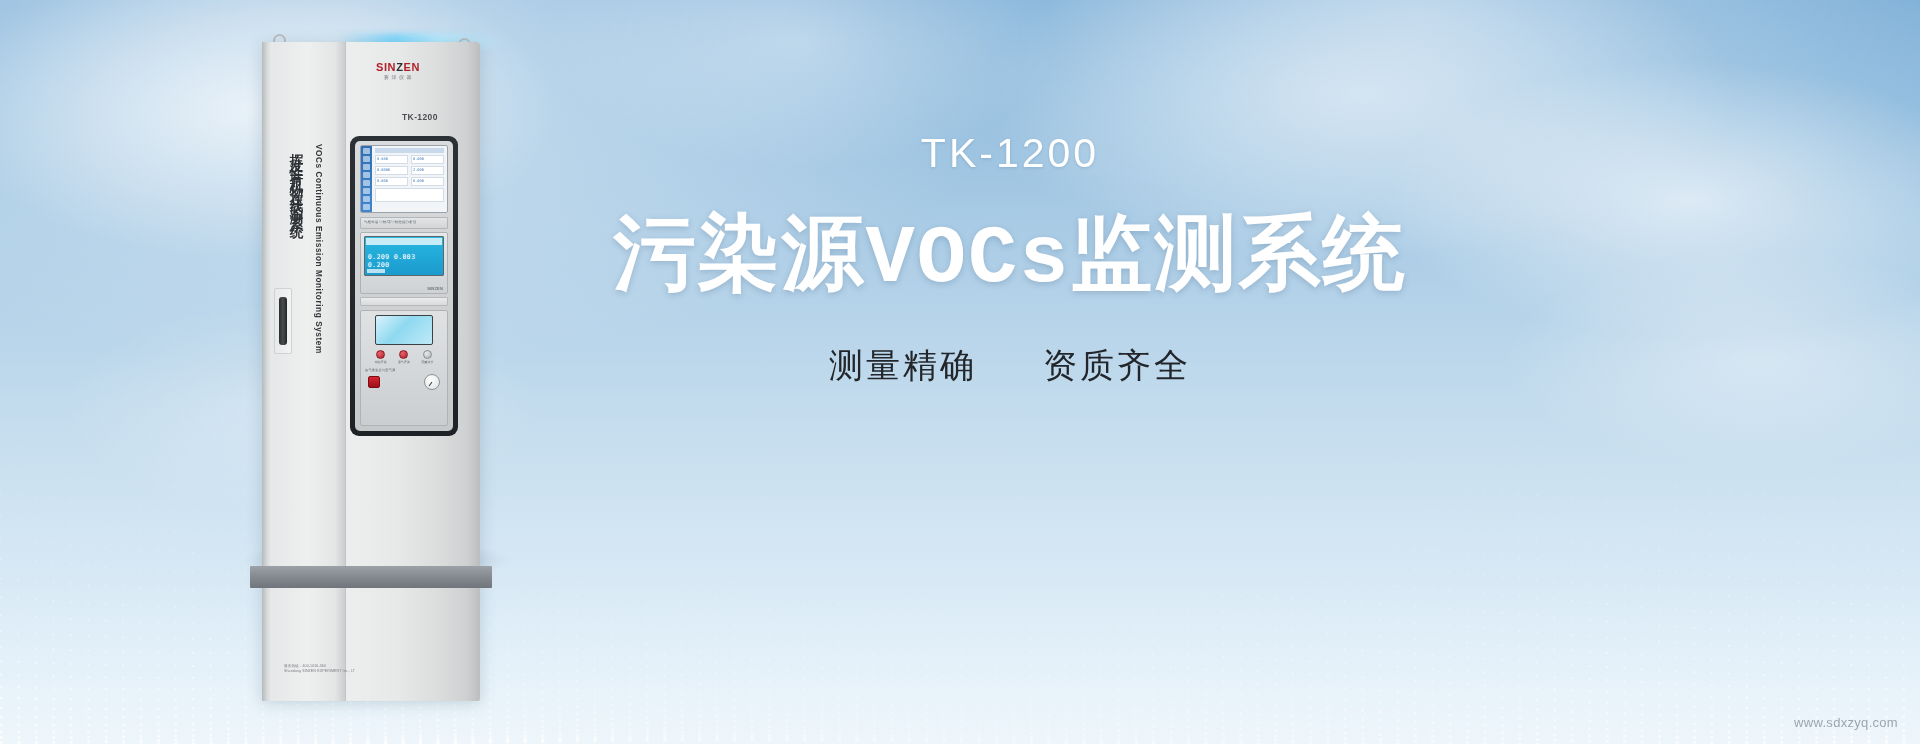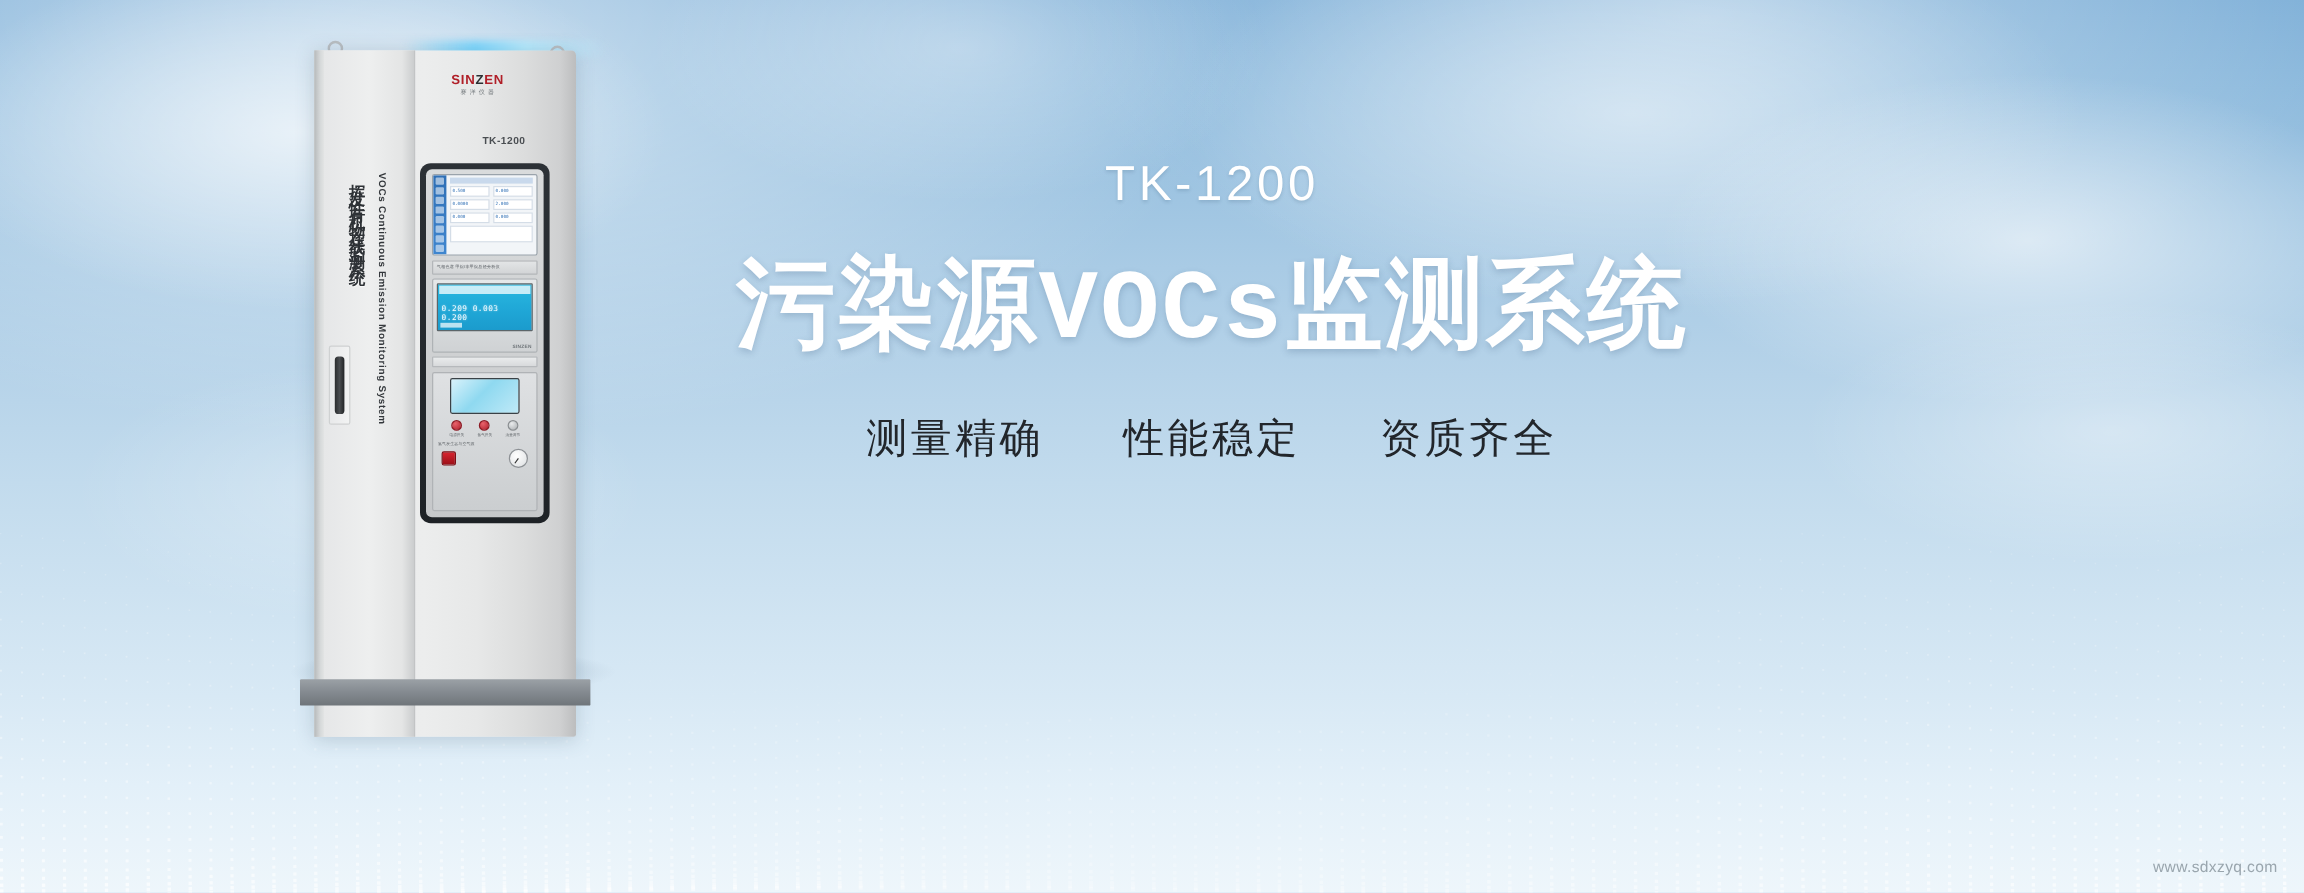--- a/index.html
+++ b/index.html
@@ -68,21 +68,21 @@
   }
   
   .eyebolt {
     position:absolute; width:13px; height:13px; border-radius:50%;
     border:2.5px solid #b9bec2; background:transparent;
   }
   .eyebolt.l { left:11px; top:10px; }
   .eyebolt.r { left:196px; top:14px; }
 
   .cabinet {
-    position:absolute; left:0; top:18px; width:218px; height:572px;
+    position:absolute; left:0; top:18px; width:218px; height:659px;
     background:linear-gradient(90deg,
       #cfd2d3 0%, #dfe1e2 4%, #e9eaeb 12%, #eceded 42%,
       #e7e8e8 62%, #dcdddd 80%, #cfd0d1 94%, #bcbdbe 100%);
     border-radius:2px 4px 2px 2px;
     box-shadow:0 2px 16px rgba(60,85,110,.22);
   }
   
   .door {
     position:absolute; left:0; top:0; width:84px; height:100%;
     background:linear-gradient(90deg,#d4d7d8 0%, #e6e7e8 10%, #eeefef 55%, #e4e5e5 88%, #cbcdce 100%);
@@ -2671,20 +2671,19 @@
     </div>
 
     <div class="plinth"></div>
   </div>
 
   <div class="copy">
     <div class="model">TK-1200</div>
     <div class="headline">污染源VOCs监测系统</div>
     <div class="features">
       <span>测量精确</span>
-      <span>性能稳定</span>
       <span>资质齐全</span>
     </div>
   </div>
 
   <div class="watermark">www.sdxzyq.com</div>
 
 </div>
 
 </body></html>

